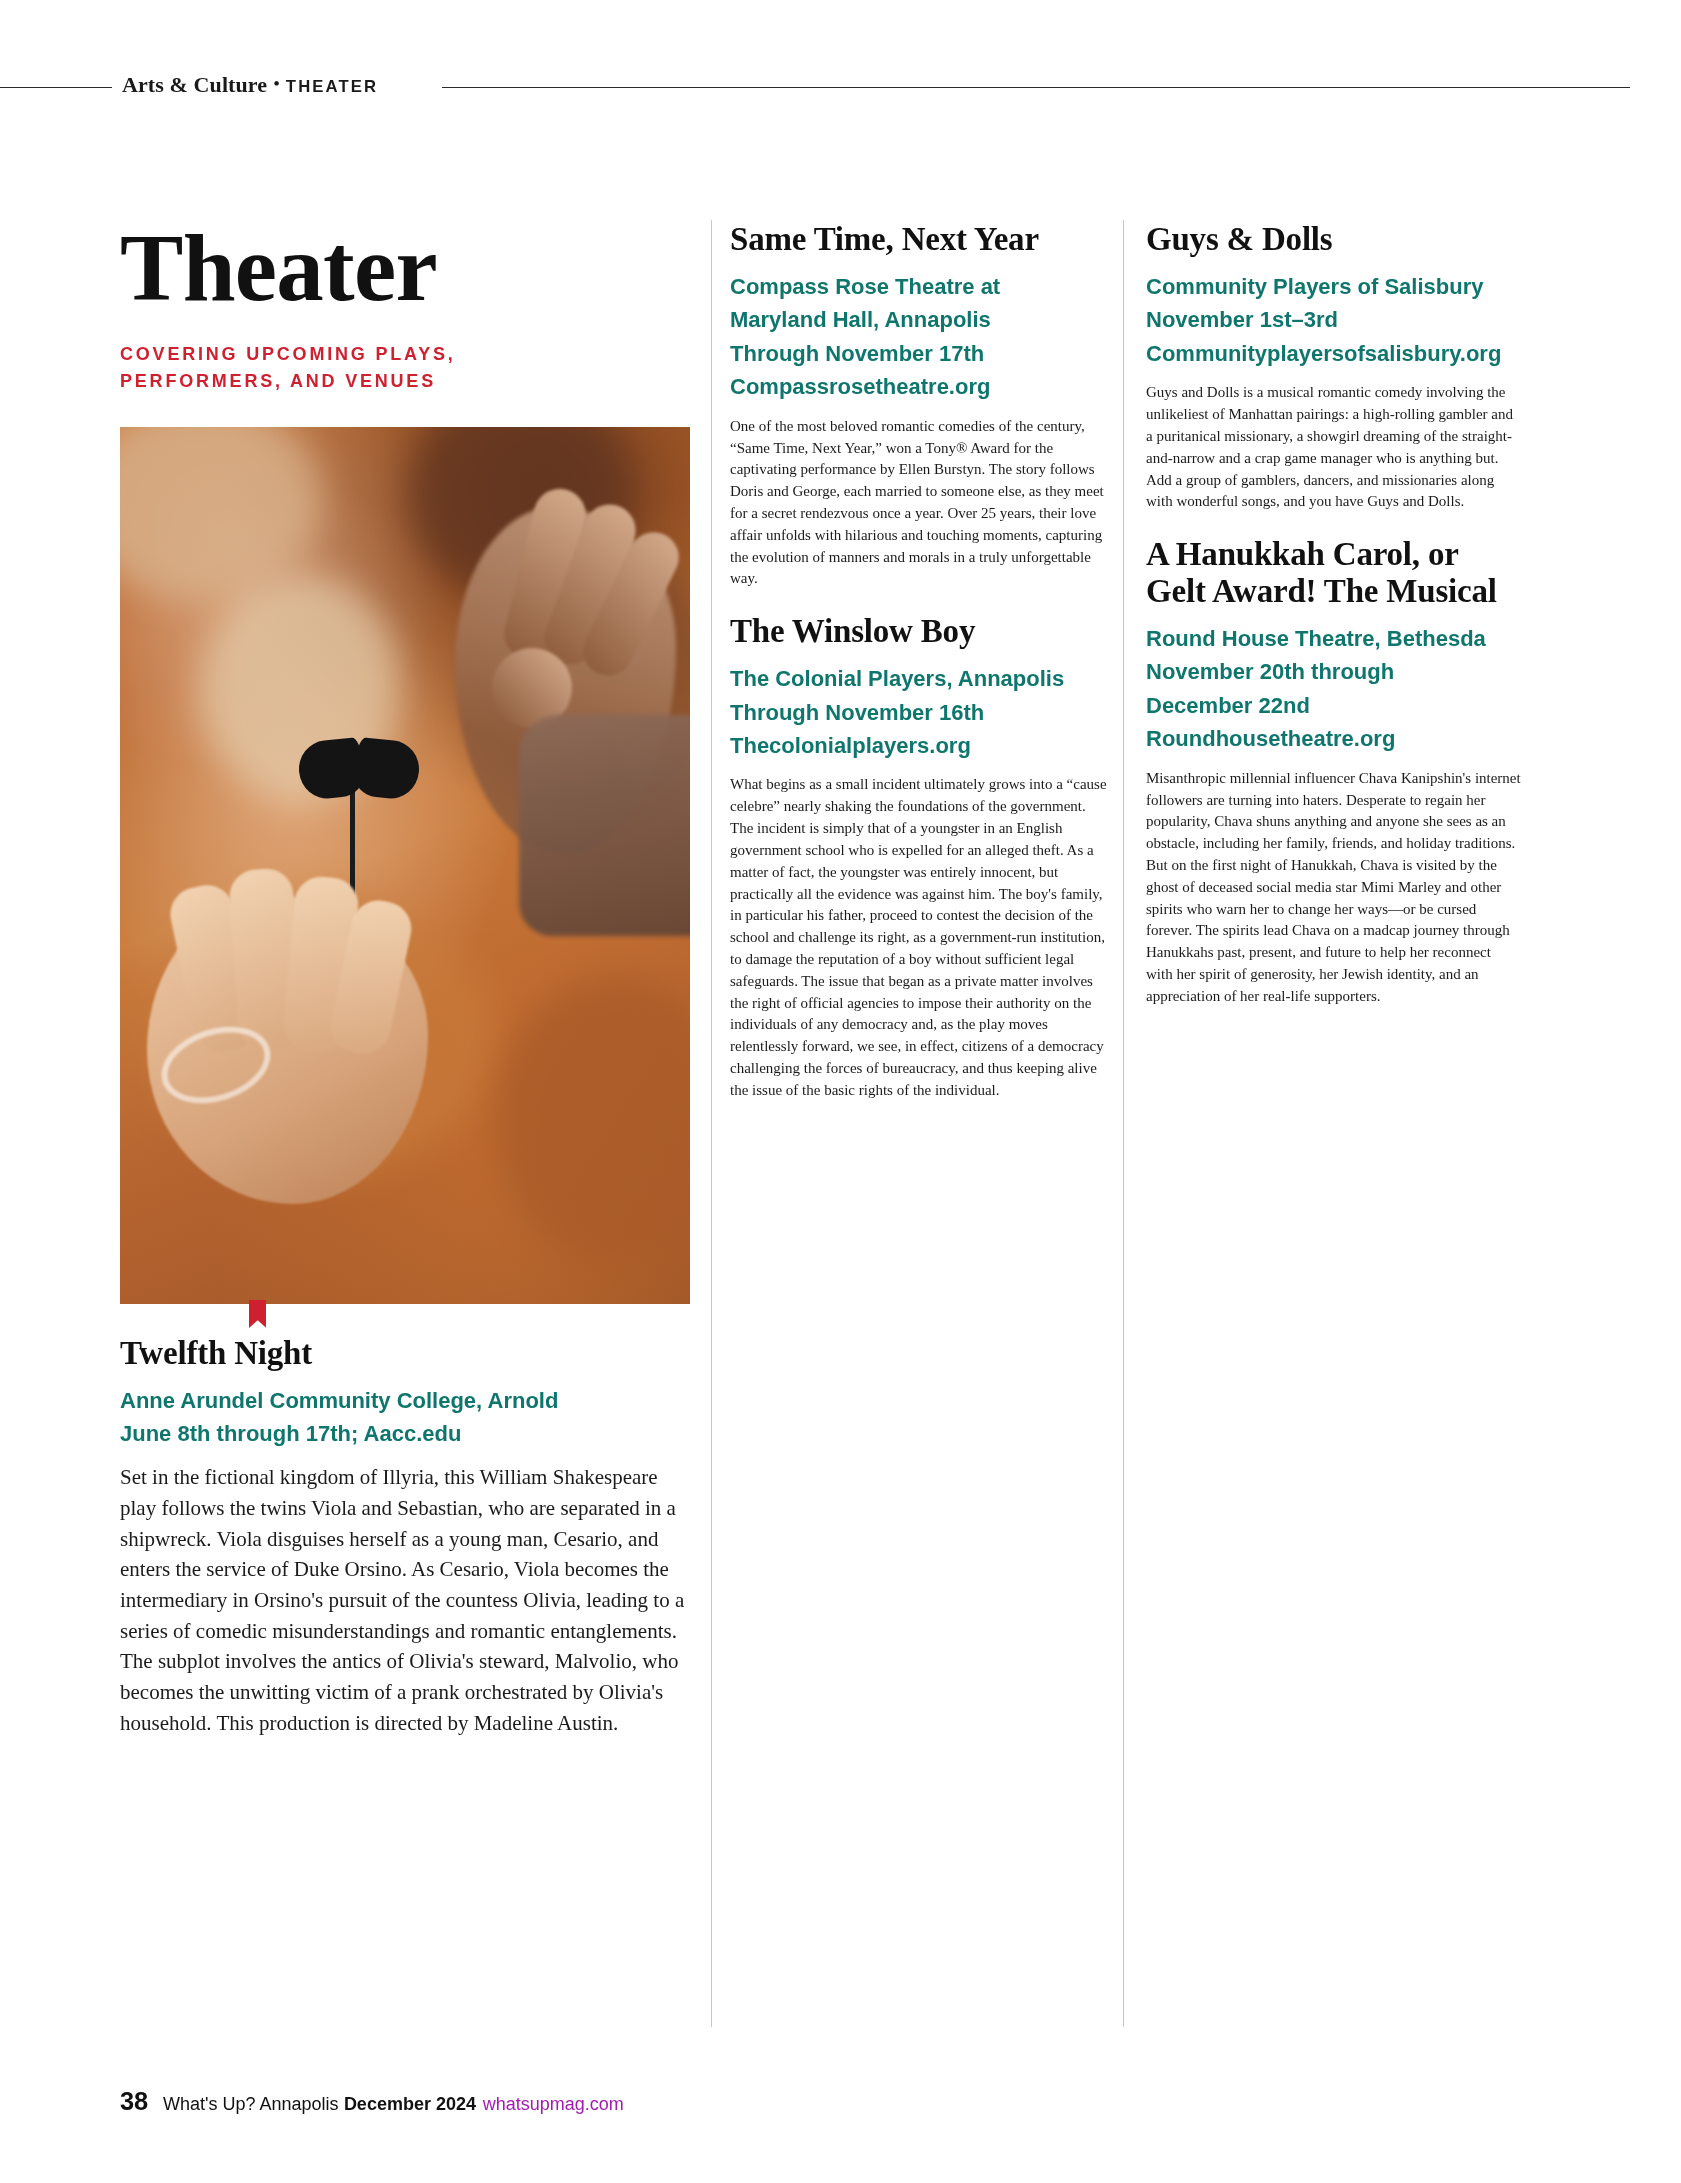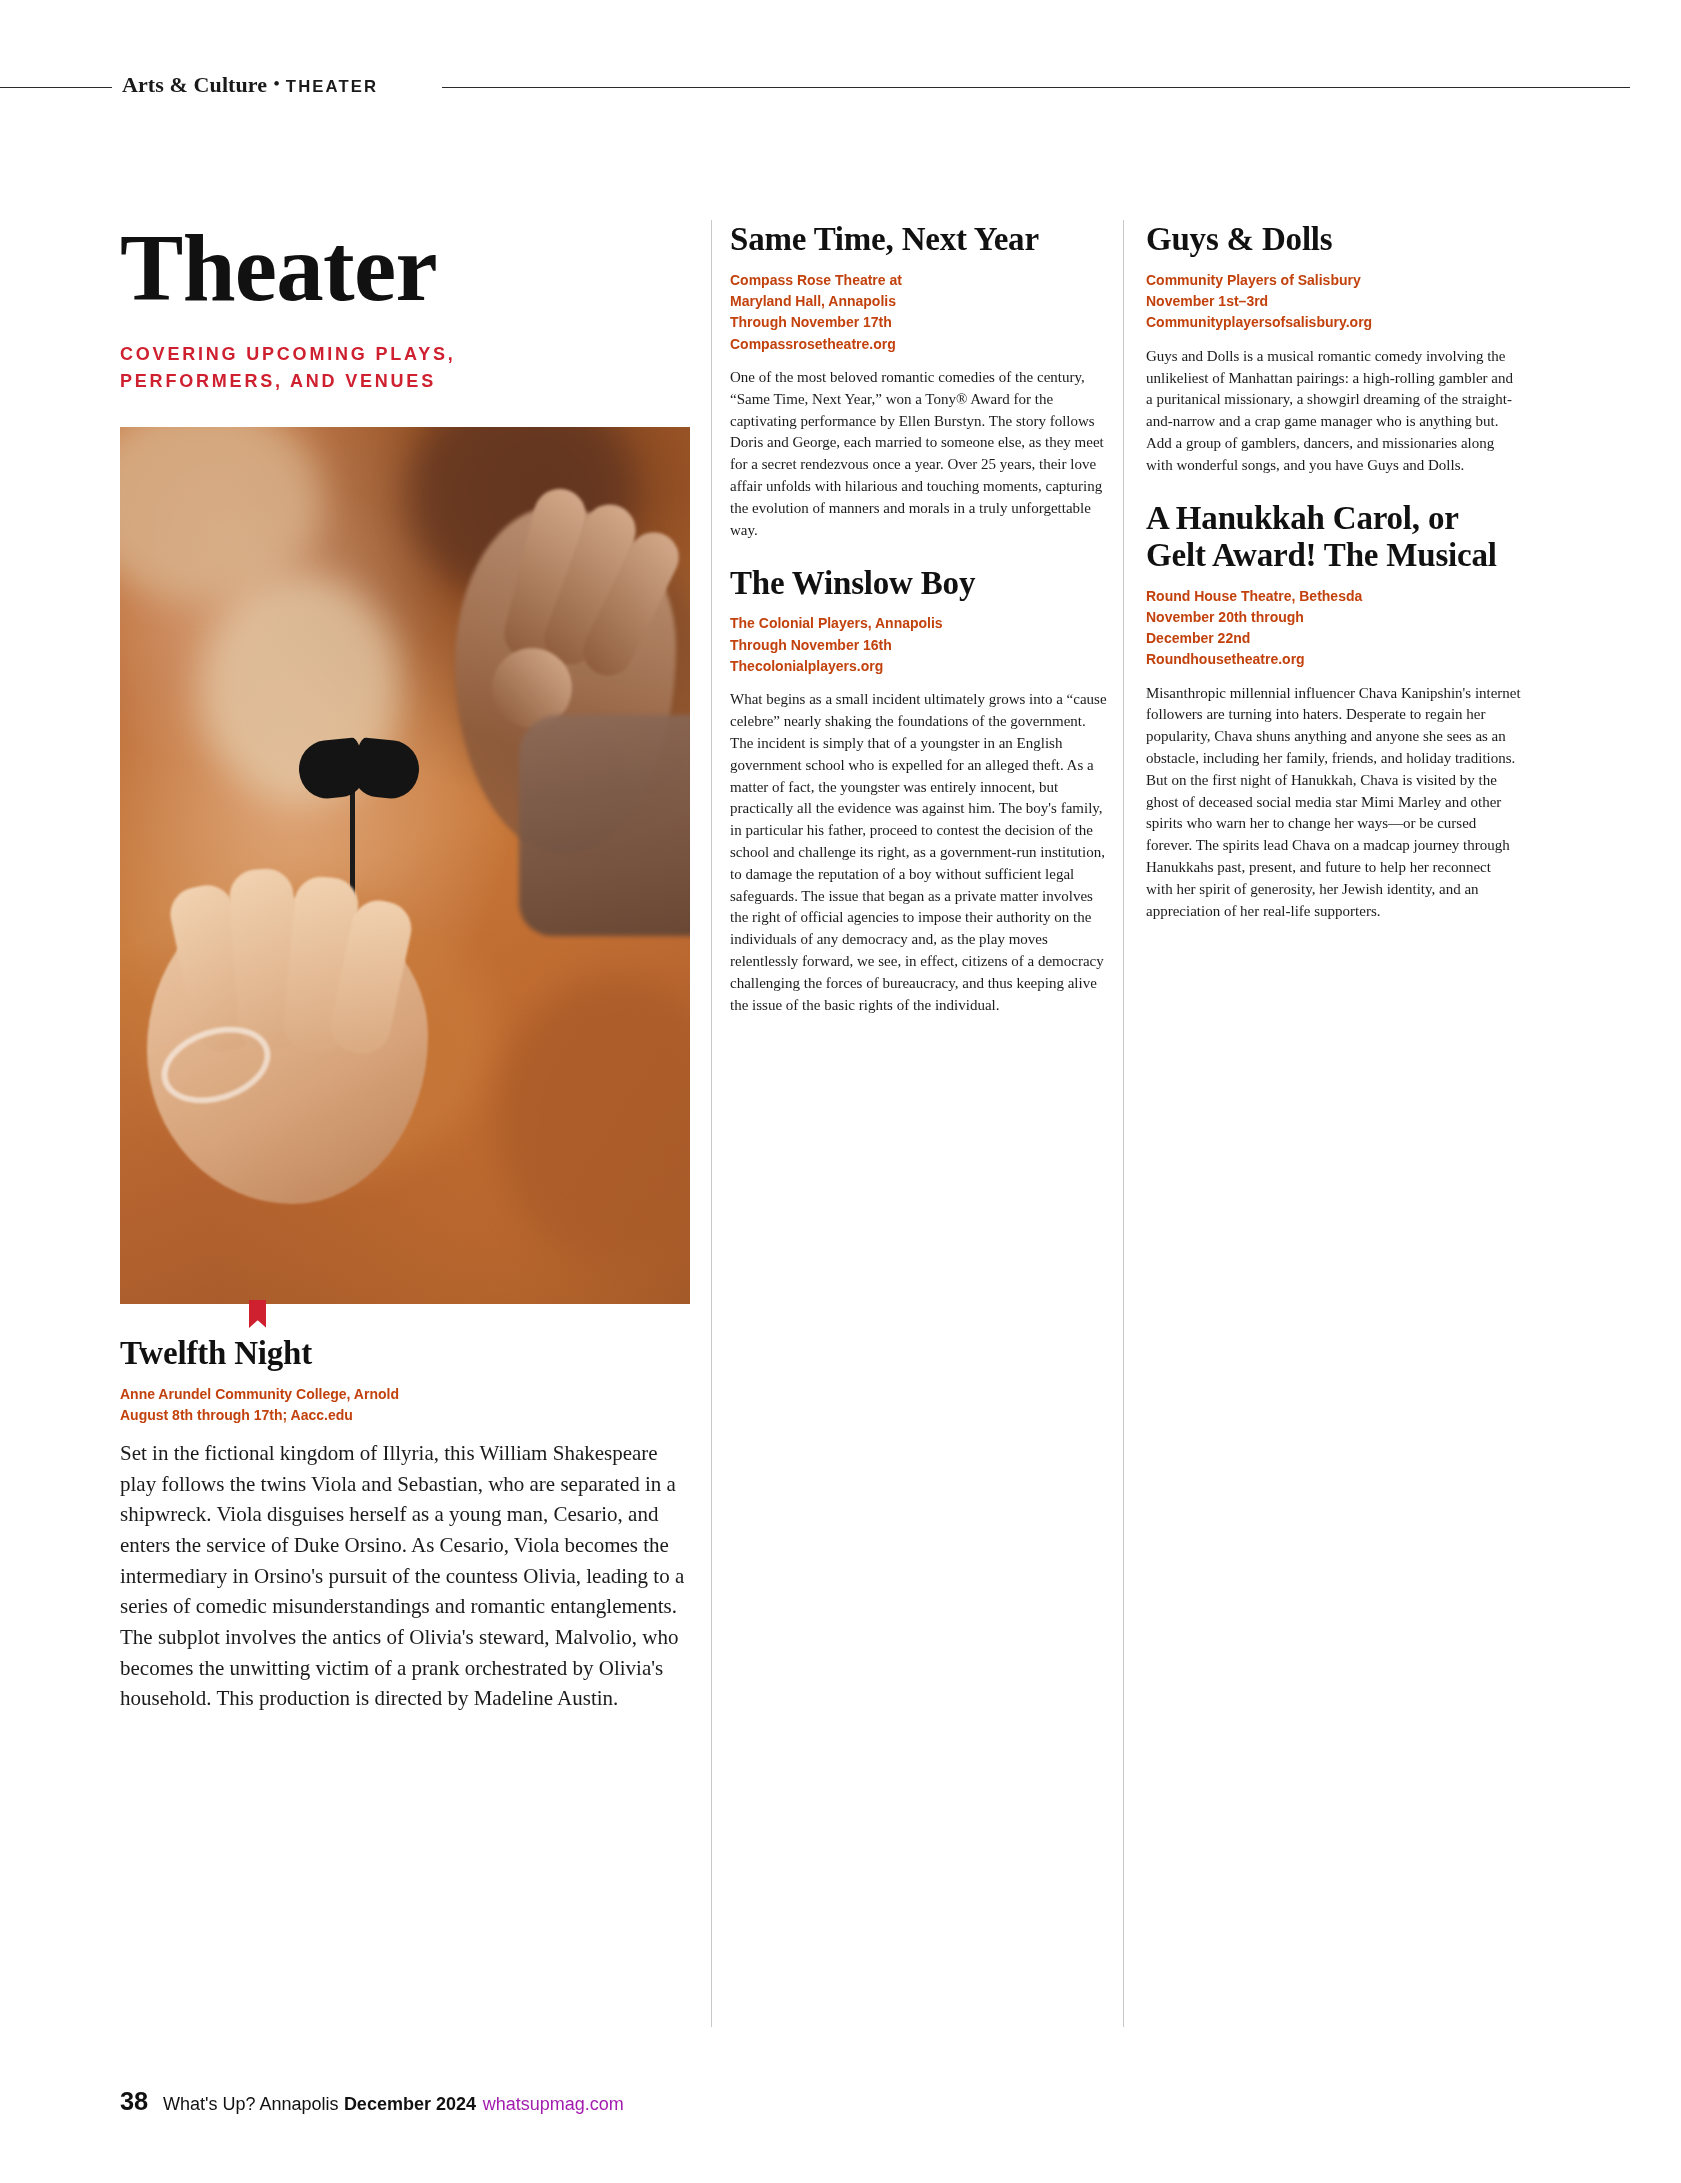--- a/index.html
+++ b/index.html
@@ -282,23 +282,23 @@
     margin: 23px 0 12px 0;
     color: #111;
   }
   .col-1 h2.sec-title {
     margin-top: 31px;
     font-size: 33px;
   }
   .meta {
     font-family: "Liberation Sans", sans-serif;
     font-weight: 700;
-    font-size: 14px;
+    font-size: 22px;
     line-height: 1.52;
-    color: #c2410c;
+    color: #0f766e;
     margin: 0 0 12px 0;
   }
   .body {
     font-family: "Liberation Serif", serif;
     font-size: 21px;
     line-height: 1.44;
     color: #1b1b1b;
     margin: 0;
     text-align: left;
   }
@@ -389,21 +389,21 @@
       <div class="bracelet"></div>
     </div>
 
     <div class="arrow-marker">
         <span></span>
       </div>
 
     <div class="block">
       <h2 class="sec-title">Twelfth Night</h2>
       <div class="meta" style="white-space: pre-line;">Anne Arundel Community College, Arnold
-August 8th through 17th; Aacc.edu</div>
+June 8th through 17th; Aacc.edu</div>
       <p class="body">Set in the fictional kingdom of Illyria, this William Shakespeare play follows the twins Viola and Sebastian, who are separated in a shipwreck. Viola disguises herself as a young man, Cesario, and enters the service of Duke Orsino. As Cesario, Viola becomes the intermediary in Orsino's pursuit of the countess Olivia, leading to a series of comedic misunderstandings and romantic entanglements. The subplot involves the antics of Olivia's steward, Malvolio, who becomes the unwitting victim of a prank orchestrated by Olivia's household. This production is directed by Madeline Austin.</p>
     </div>
   </div>
 
   <div class="col col-2">
     <div class="block">
       <h2 class="sec-title" style="margin-top:0;">Same Time, Next Year</h2>
       <div class="meta" style="white-space: pre-line;">Compass Rose Theatre at
 Maryland Hall, Annapolis
 Through November 17th

